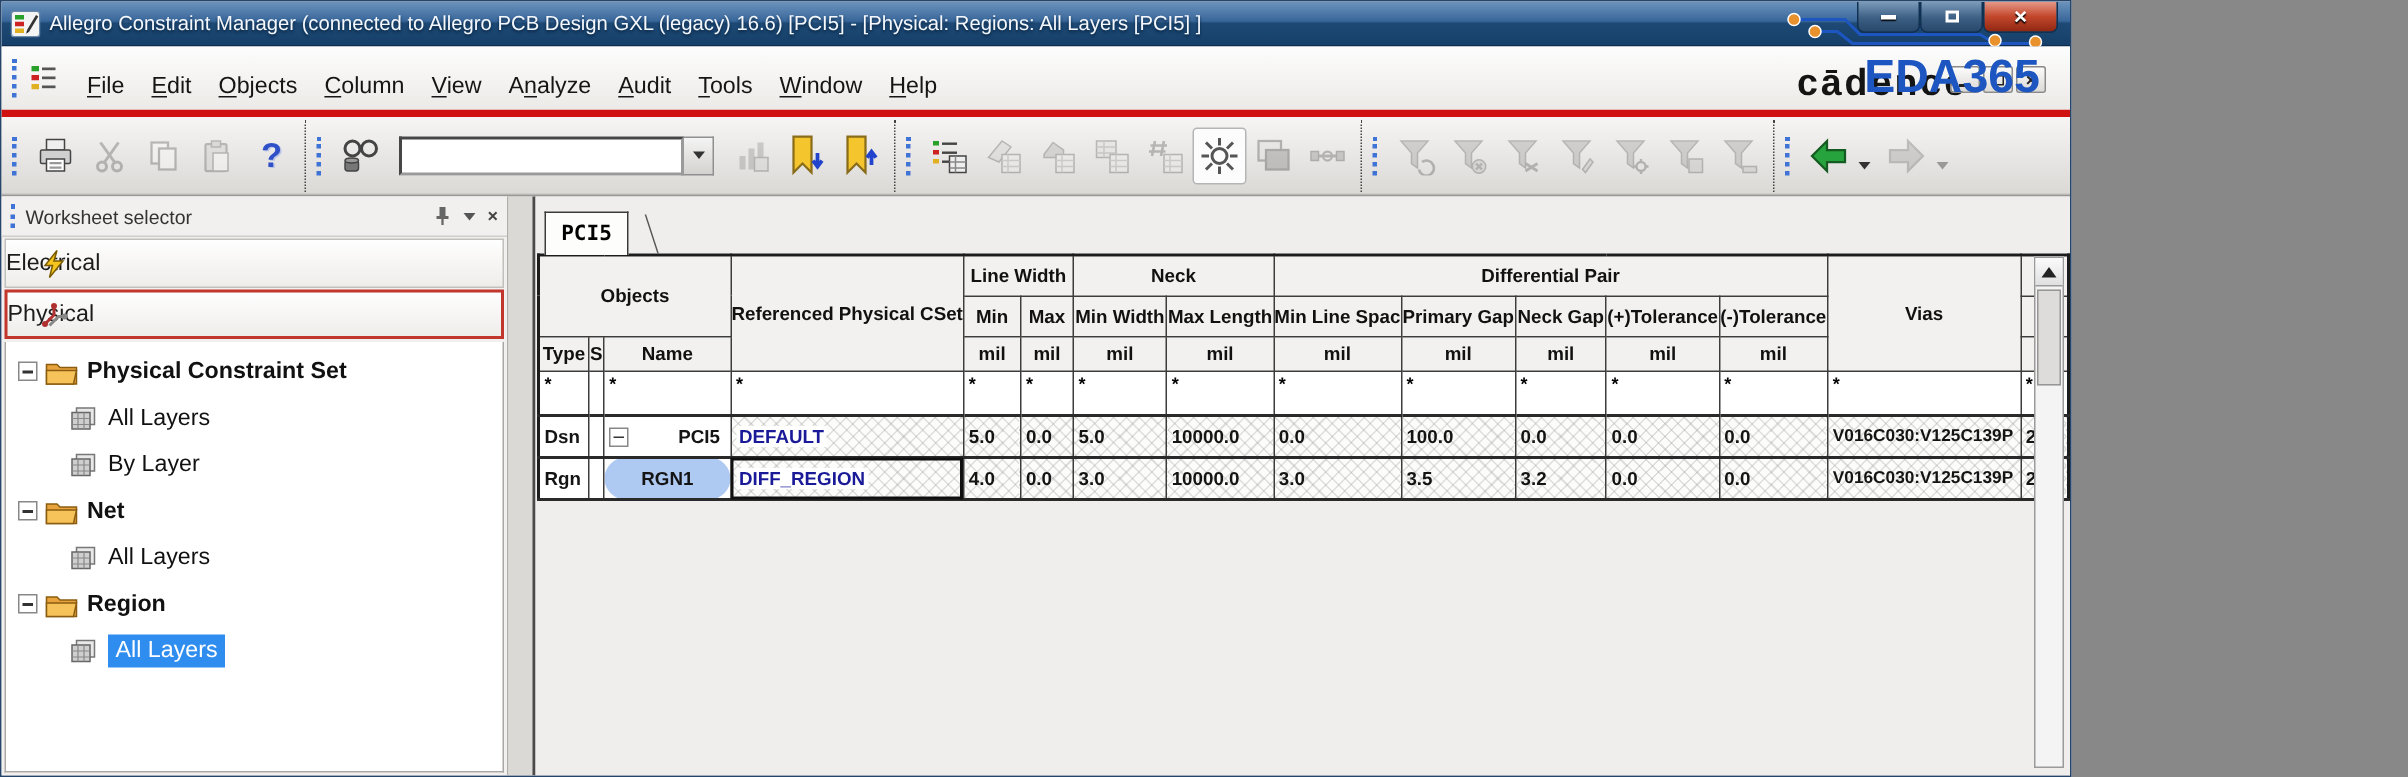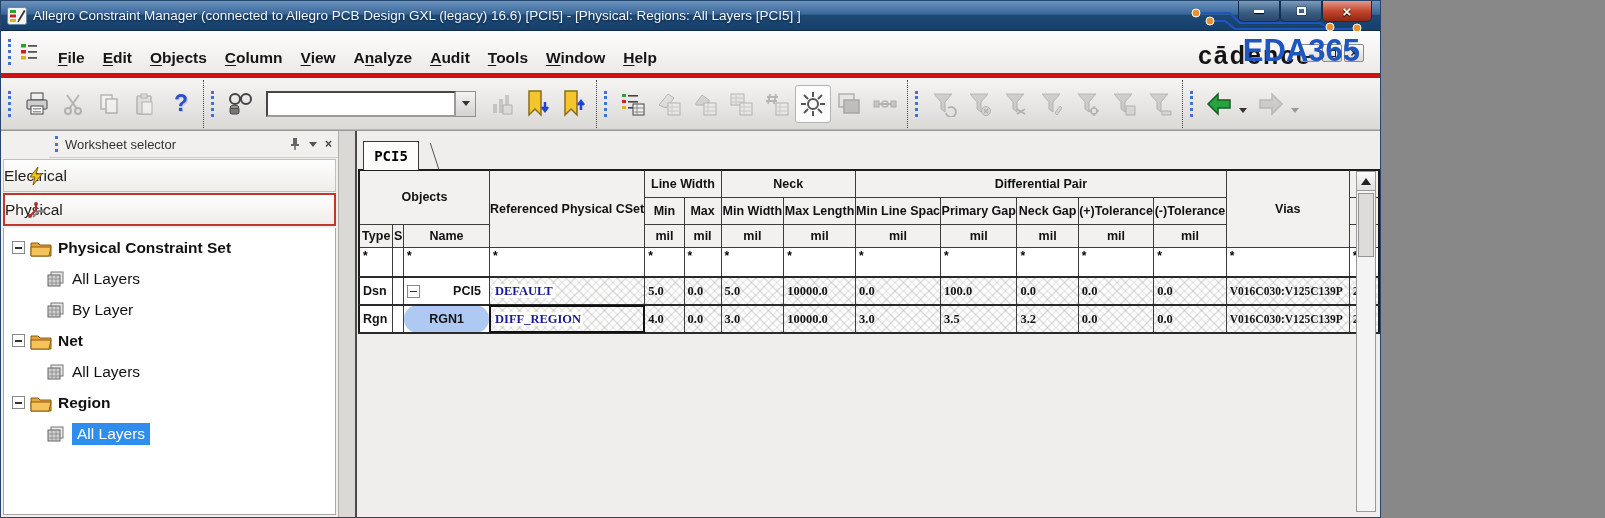--- a/index.html
+++ b/index.html
@@ -21,21 +21,21 @@
   .glyph-min { width:10px; height:3px; background:#fff; box-shadow:0 1px 1px #000; }
   .glyph-restore { width:9px; height:8px; border:2px solid #fff; box-shadow:0 0 1px #000; }
   .glyph-close { color:#fff; font-size:15px; font-weight:bold; line-height:1; text-shadow:0 1px 1px #000; }
   .trace-overlay { position:absolute; right:0; top:0; width:210px; height:30px; pointer-events:none; }
 
   
   .menubar { position:relative; height:42px; background:linear-gradient(#fdfdfd,#eceae7);
     display:flex; align-items:center; padding:0 4px; }
   .grip { width:5px; height:26px; border-left:3px dotted #3f74d6; margin:0 6px 0 3px; }
   .mini-list-icon { width:20px; height:20px; margin-right:10px; }
-  .menu-item { font-size:15.5px; font-weight:700; color:#151515; padding:6px 9px; cursor:default;margin-top:12px; }
+  .menu-item { font-size:15.5px; font-weight:400; color:#151515; padding:6px 9px; cursor:default;margin-top:12px; }
   .menu-item u { text-underline-offset:2px; }
   .brand { position:absolute; right:14px; top:0; height:42px; width:300px; }
   .cadence-logo { position:absolute; right:54px; top:10px; font-size:25px; font-weight:bold;
     letter-spacing:2px; color:#141414; }
   .mdi-controls { position:absolute; right:2px; top:13px; display:flex; gap:2px; }
   .mdi-btn { width:20px; height:18px; background:linear-gradient(#fbfbfb,#dcdad6);
     border:1px solid #8a8a8a; border-radius:2px; display:flex; align-items:center; justify-content:center; }
   .mdi-min { width:8px; height:2px; background:#222; margin-top:8px; }
   .mdi-rest { width:8px; height:7px; border:1.5px solid #222; }
   .mdi-x { font-size:12px; font-weight:bold; color:#222; line-height:1; }
@@ -63,21 +63,21 @@
   .caret.dim { border-top-color:#999; }
   .nav-caret { margin:14px 6px 0 2px; }
 
   
   .main { display:flex; height:387px; border-top:1px solid #9a9896; }
 
   
   .sidebar { width:338px; background:#f1f0ee; border-right:1px solid #b0aeab;
     display:flex; flex-direction:column; }
   .sb-header { height:27px; display:flex; align-items:center; padding:0 6px;
-    background:#f1f0ee; border-bottom:1px solid #cfcdc9; font-size:13px; color:#333;margin-left:48px; }
+    background:#f1f0ee; border-bottom:1px solid #cfcdc9; font-size:13px; color:#333; }
   .sb-grip { width:4px; height:16px; border-left:3px dotted #3f74d6; margin-right:6px; }
   .sb-title { flex:1; }
   .sb-tools { display:flex; gap:8px; align-items:center; color:#444; }
   .sb-tool { font-size:12px; font-weight:bold; }
   .domain-row { height:33px; margin:1px 2px 0 2px; background:linear-gradient(#fefefe,#efedea);
     border:1px solid #c2c0bc; display:flex; align-items:center; position:relative; }
   .domain-row.selected { border:2px solid #c2372b; }
   .domain-icon { position:absolute; left:22px; width:20px; height:20px; }
   .domain-label { flex:1; text-align:left; font-size:15.5px; color:#1c1c1c; }
   .tree { flex:1; background:#fff; border:1px solid #a9a7a4; border-top:none; margin:2px 2px 2px 2px;
@@ -113,21 +113,21 @@
   th.ref-h { background:#a9c2ee; font-size:12px; line-height:1.15; }
   th.vias-h { background:#ffff00; }
   tr.filter td { height:30px; background:#fff; font-size:12px; font-weight:bold;
     vertical-align:top; padding:1px 3px; border-bottom:2px solid #2a2a2a; }
   tr.data td { height:28px; font-size:12.5px; font-weight:bold; padding:0 3px; color:#141414; }
   td.typec { background:#fff; border-right:2px solid #2a2a2a; }
   tr.data { border-bottom:2px solid #2a2a2a; }
   .xh { background:
       repeating-linear-gradient(45deg,  rgba(150,150,150,.30) 0 1px, transparent 1px 6px),
       repeating-linear-gradient(135deg, rgba(150,150,150,.30) 0 1px, transparent 1px 6px),
-      #fcfcfb; font-family: Liberation Serif, serif; }
+      #fcfcfb; }
   .navy { color:#1a1a99; background:#fff; padding:0 2px; }
   td.refcell { padding:0 2px; }
   td.refcell.focused { outline:2px solid #101010; outline-offset:-2px; }
   .name-flex { display:flex; align-items:center; }
   .name-label { margin-left:28px; }
   td.name-sel { background:#aec9f2; text-align:center;border-radius:14px; }
   .vscroll { position:absolute; right:4px; top:40px; bottom:5px; width:20px;
     background:#f4f4f4; border:1px solid #9a9a9a; }
   .vs-btn { height:19px; background:linear-gradient(#fbfbfb,#e0e0e0); border-bottom:1px solid #9a9a9a;
     display:flex; align-items:center; justify-content:center; }

